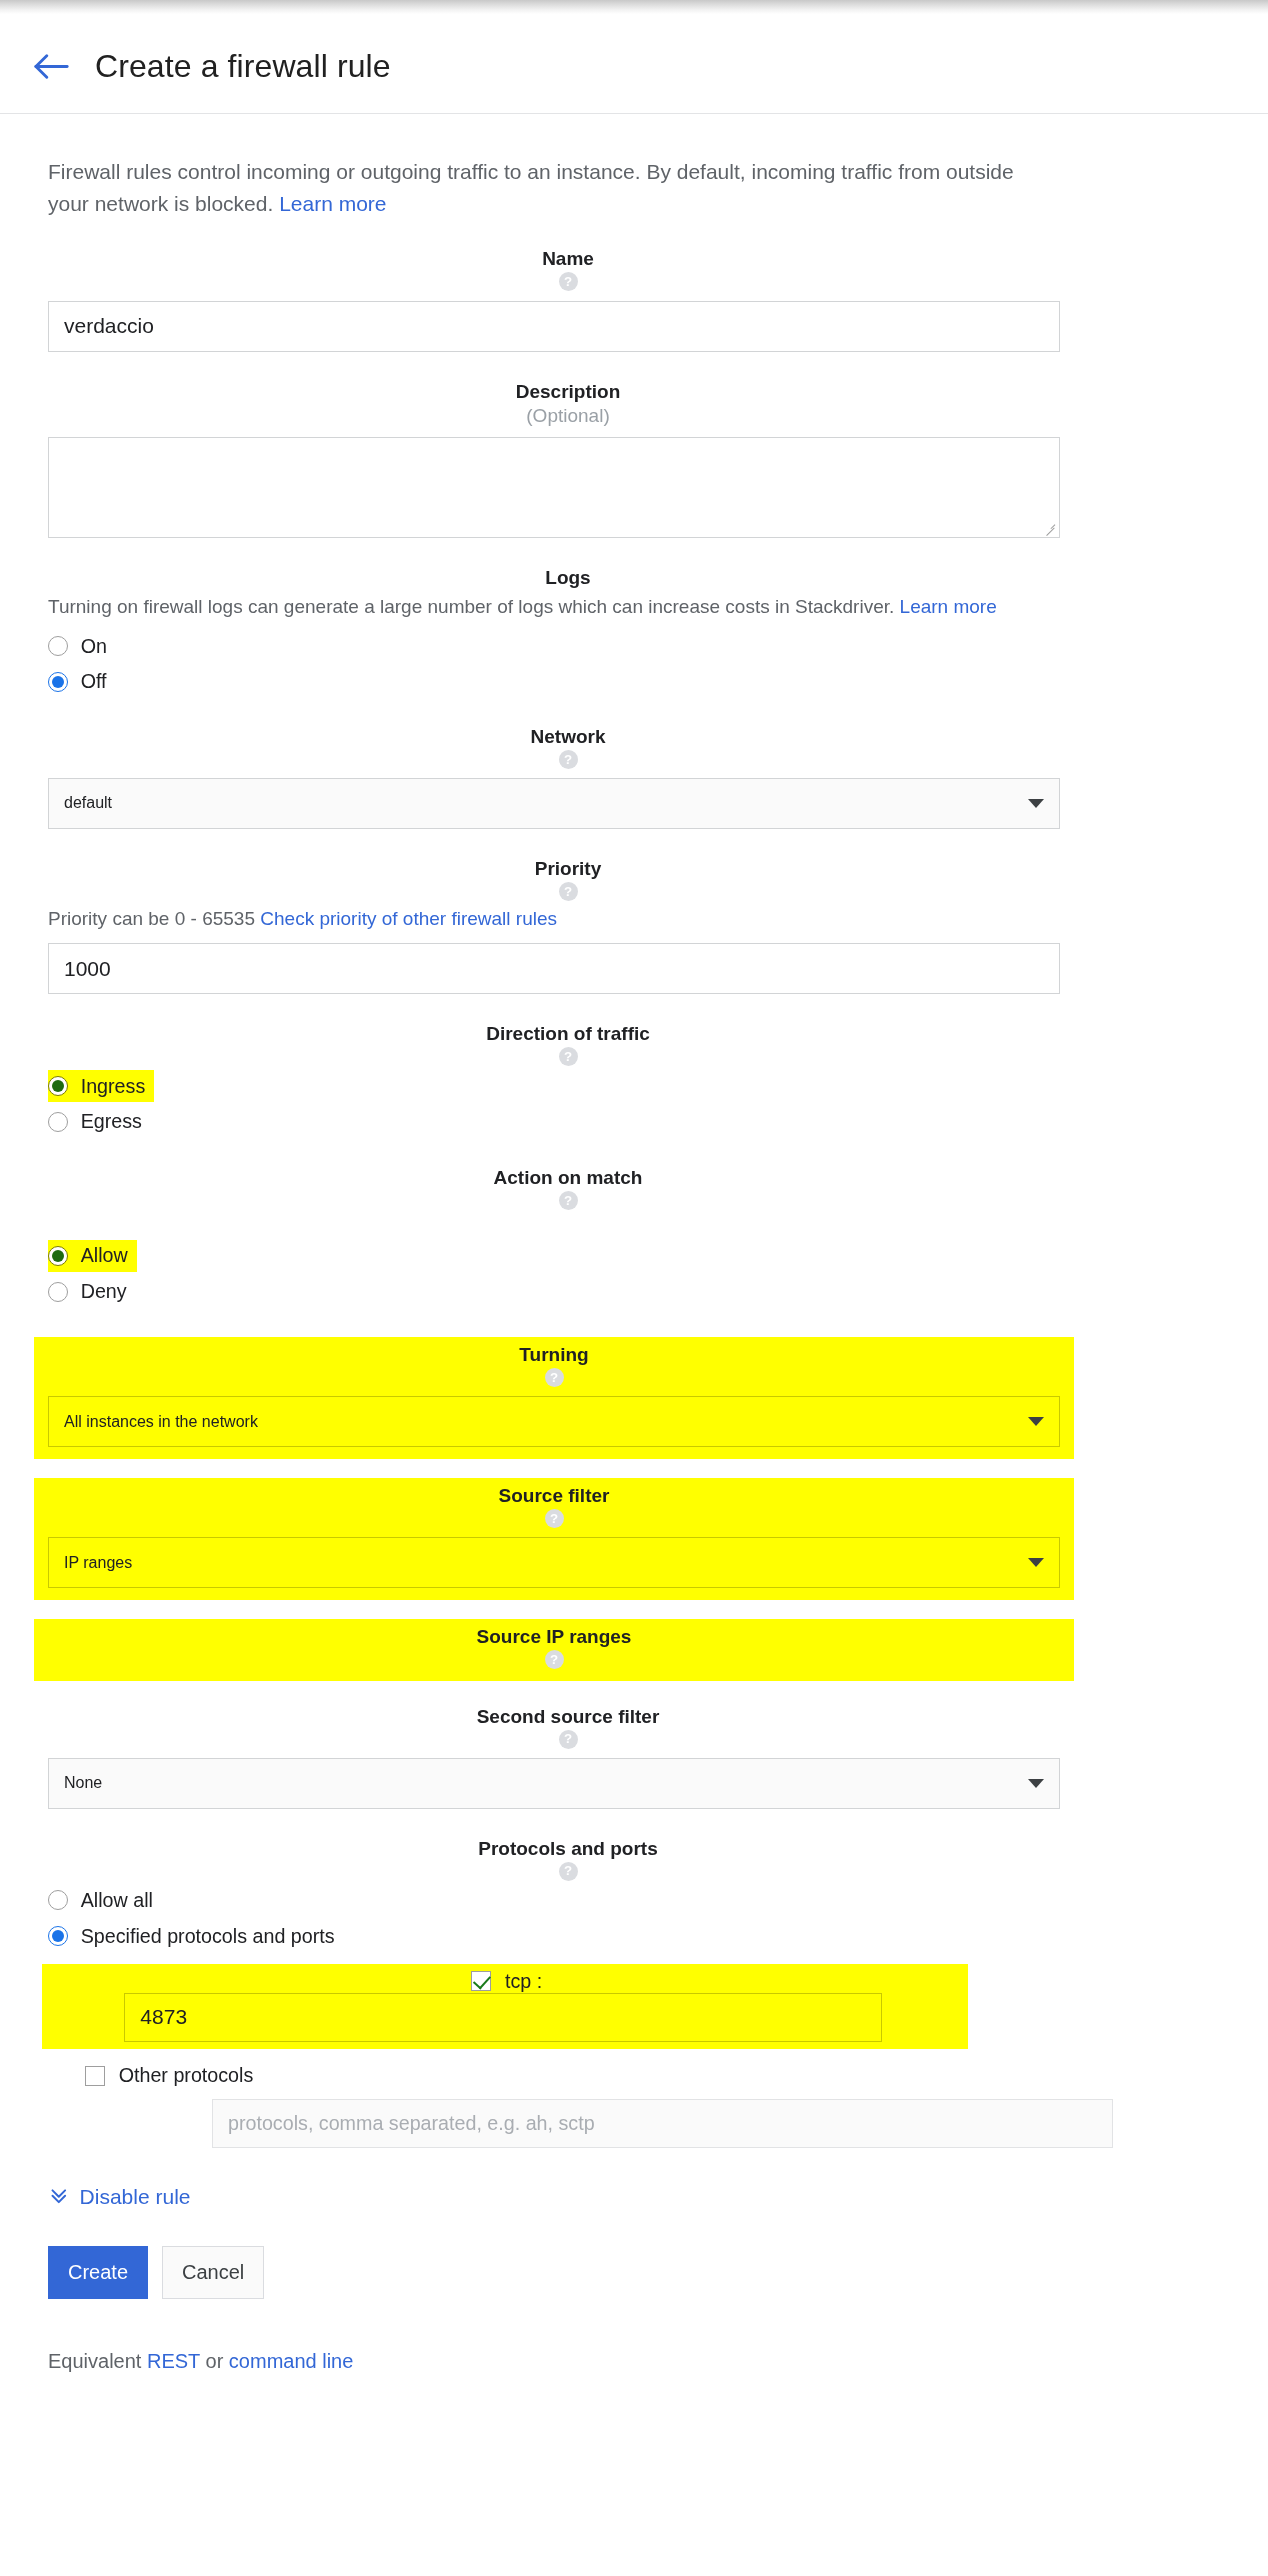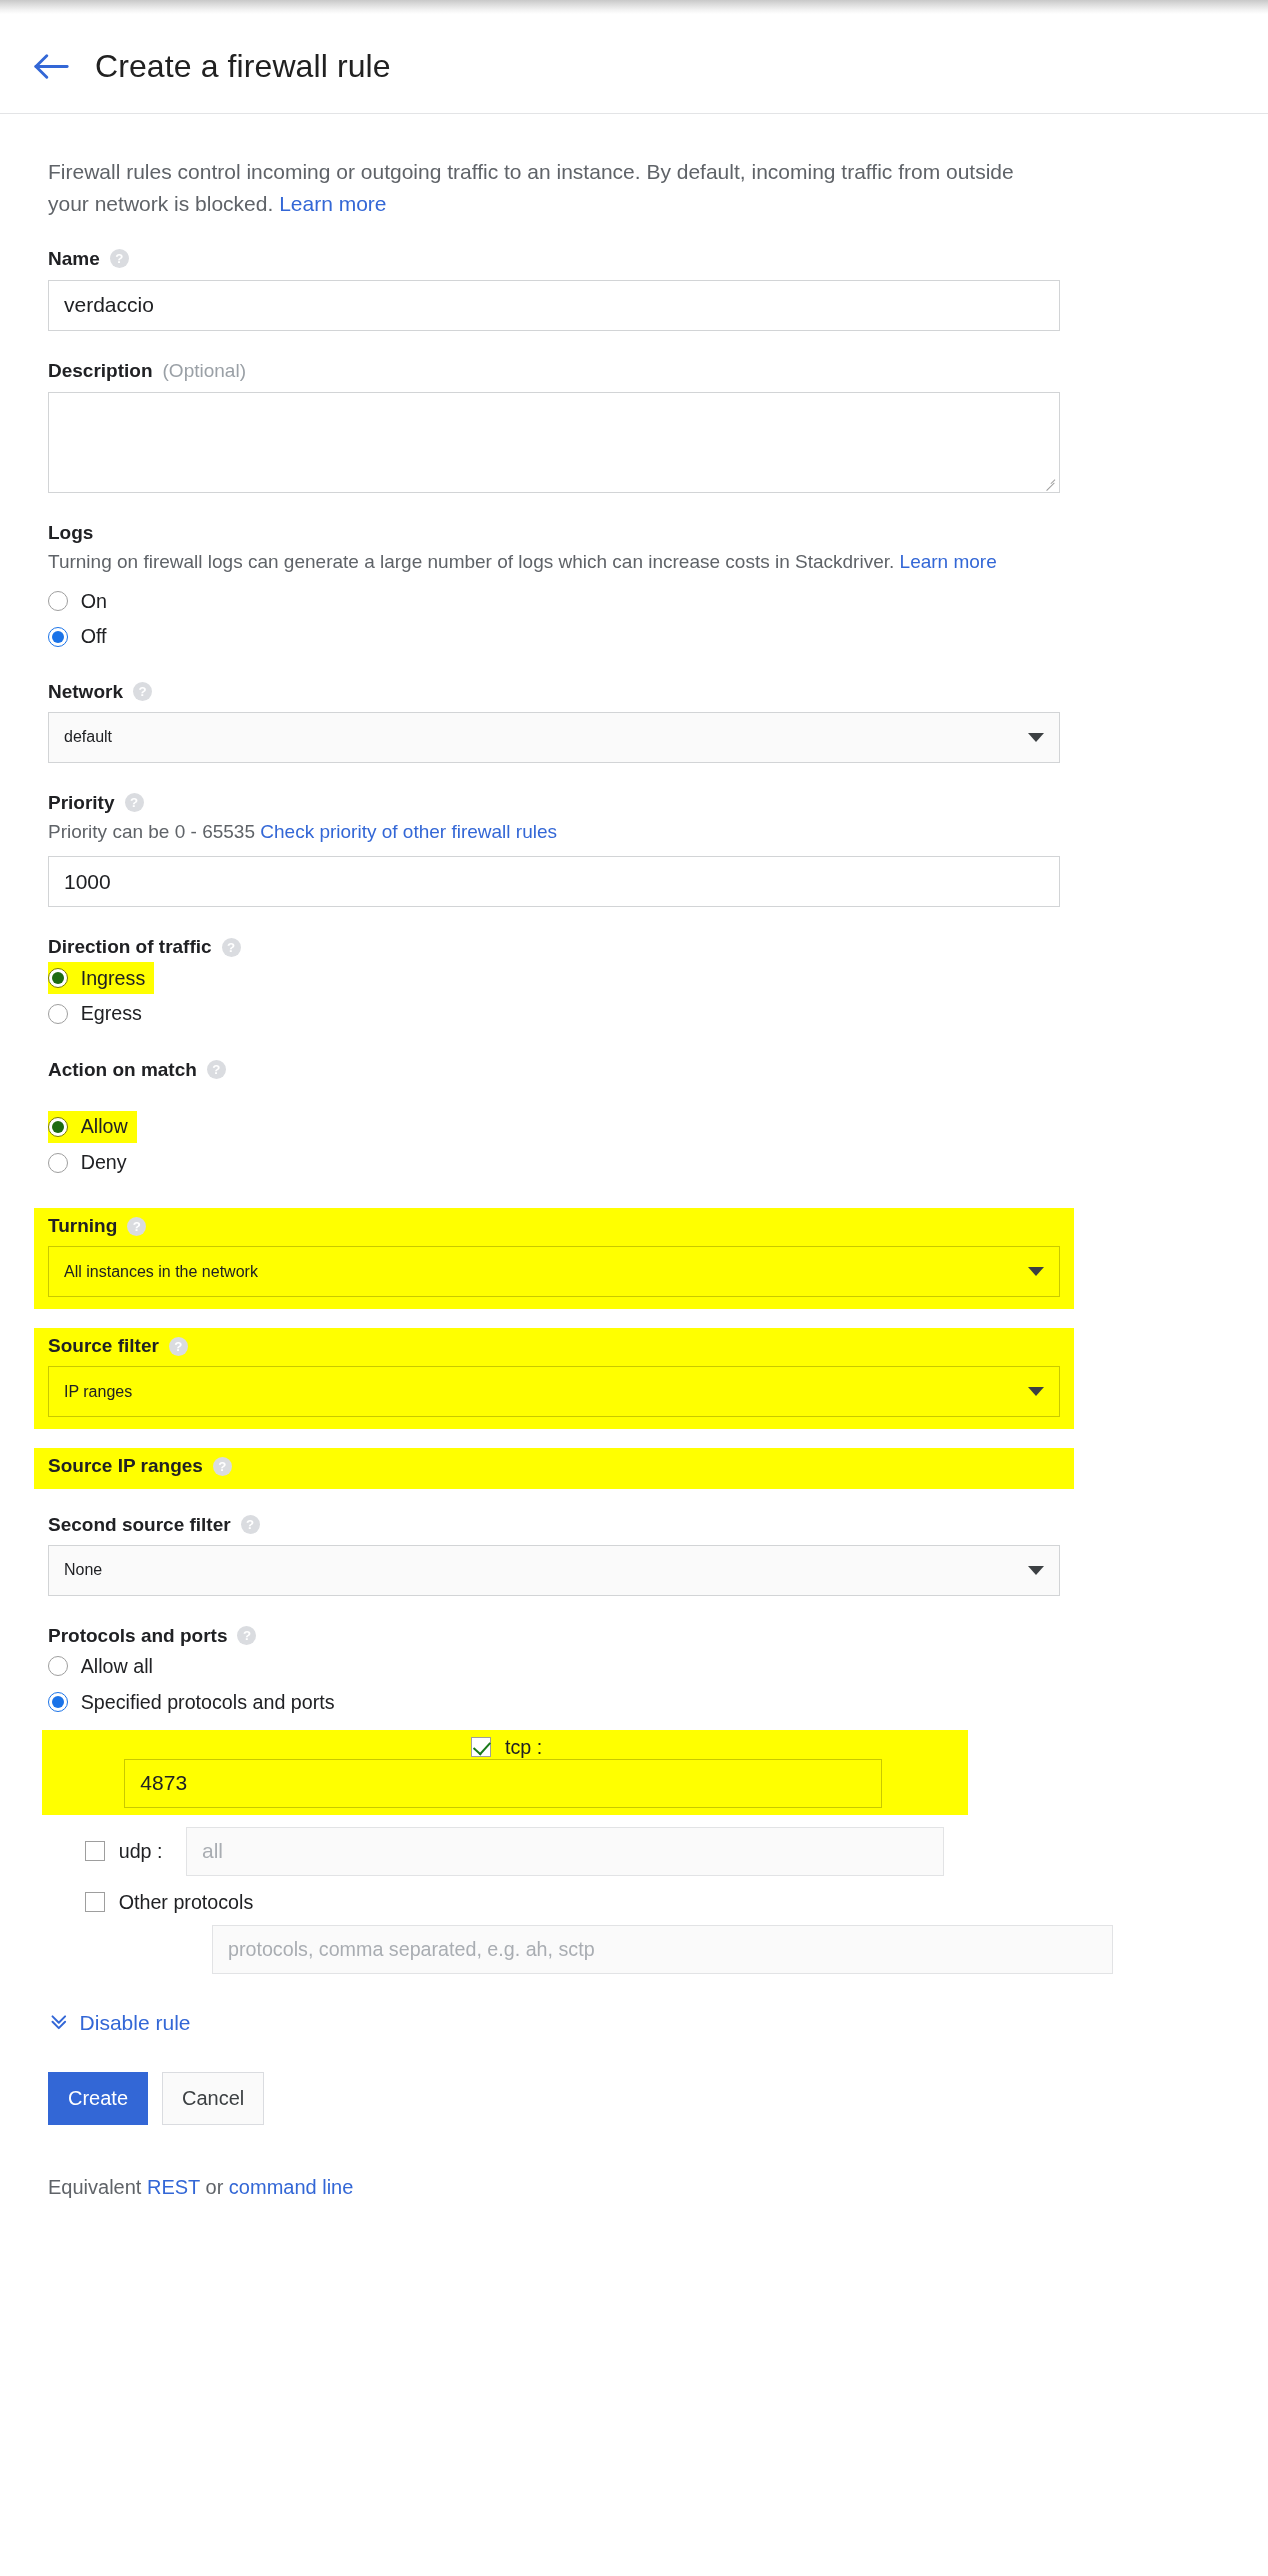--- a/index.html
+++ b/index.html
@@ -45,21 +45,21 @@
   .inner{ margin-left:48px; width:1040px; position:relative; }
 
   .intro{
     font-size:21px; line-height:1.52; color:#5f6368;
     margin-top:48px; max-width:996px;
   }
   a.link{ color:#3367d6; text-decoration:none; }
 
   .field-label{
     font-size:19px; font-weight:bold; color:#202124;
-    display:flex; align-items:center; gap:10px;
+    display:flex; align-items:center; gap:2px;flex-direction:column;
   }
   .field-label .optional{ font-weight:normal; color:#9aa0a6; }
 
   .help-icon{
     display:inline-flex; align-items:center; justify-content:center;
     width:19px; height:19px; border-radius:50%;
     background:#dadce0; color:#ffffff;
     font-size:13.3px; font-weight:bold; line-height:1;
     font-family:"Liberation Sans", sans-serif;
     flex:0 0 auto;
@@ -384,29 +384,20 @@
       </div>
 
       <div class="hl proto-row" style="margin-top:11.4px; margin-left:-6.3px; padding:6.3px 9px 7.6px 6.3px; width:926px;flex-direction:column;">
         <div class="proto-left">
           <span class="checkbox checked"></span>
           <span class="proto-name">tcp :</span>
         </div>
         <div class="proto-input filled" style="background:transparent;border-color:#c9c900;">4873</div>
       </div>
 
-      <div class="proto-row" style="margin-top:11.4px;">
-        <div class="proto-left">
-          <span class="checkbox"></span>
-          <span class="proto-name">udp :</span>
-        </div>
-        <div class="proto-input">
-          <span class="ph">all</span>
-        </div>
-      </div>
 
       <div class="proto-row" style="margin-top:15px;">
         <div class="proto-left" style="width:auto;">
           <span class="checkbox"></span>
           <span class="proto-name">Other protocols</span>
         </div>
       </div>
       <div class="other-input">
         <span>protocols, comma separated, e.g. ah, sctp</span>
       </div>

